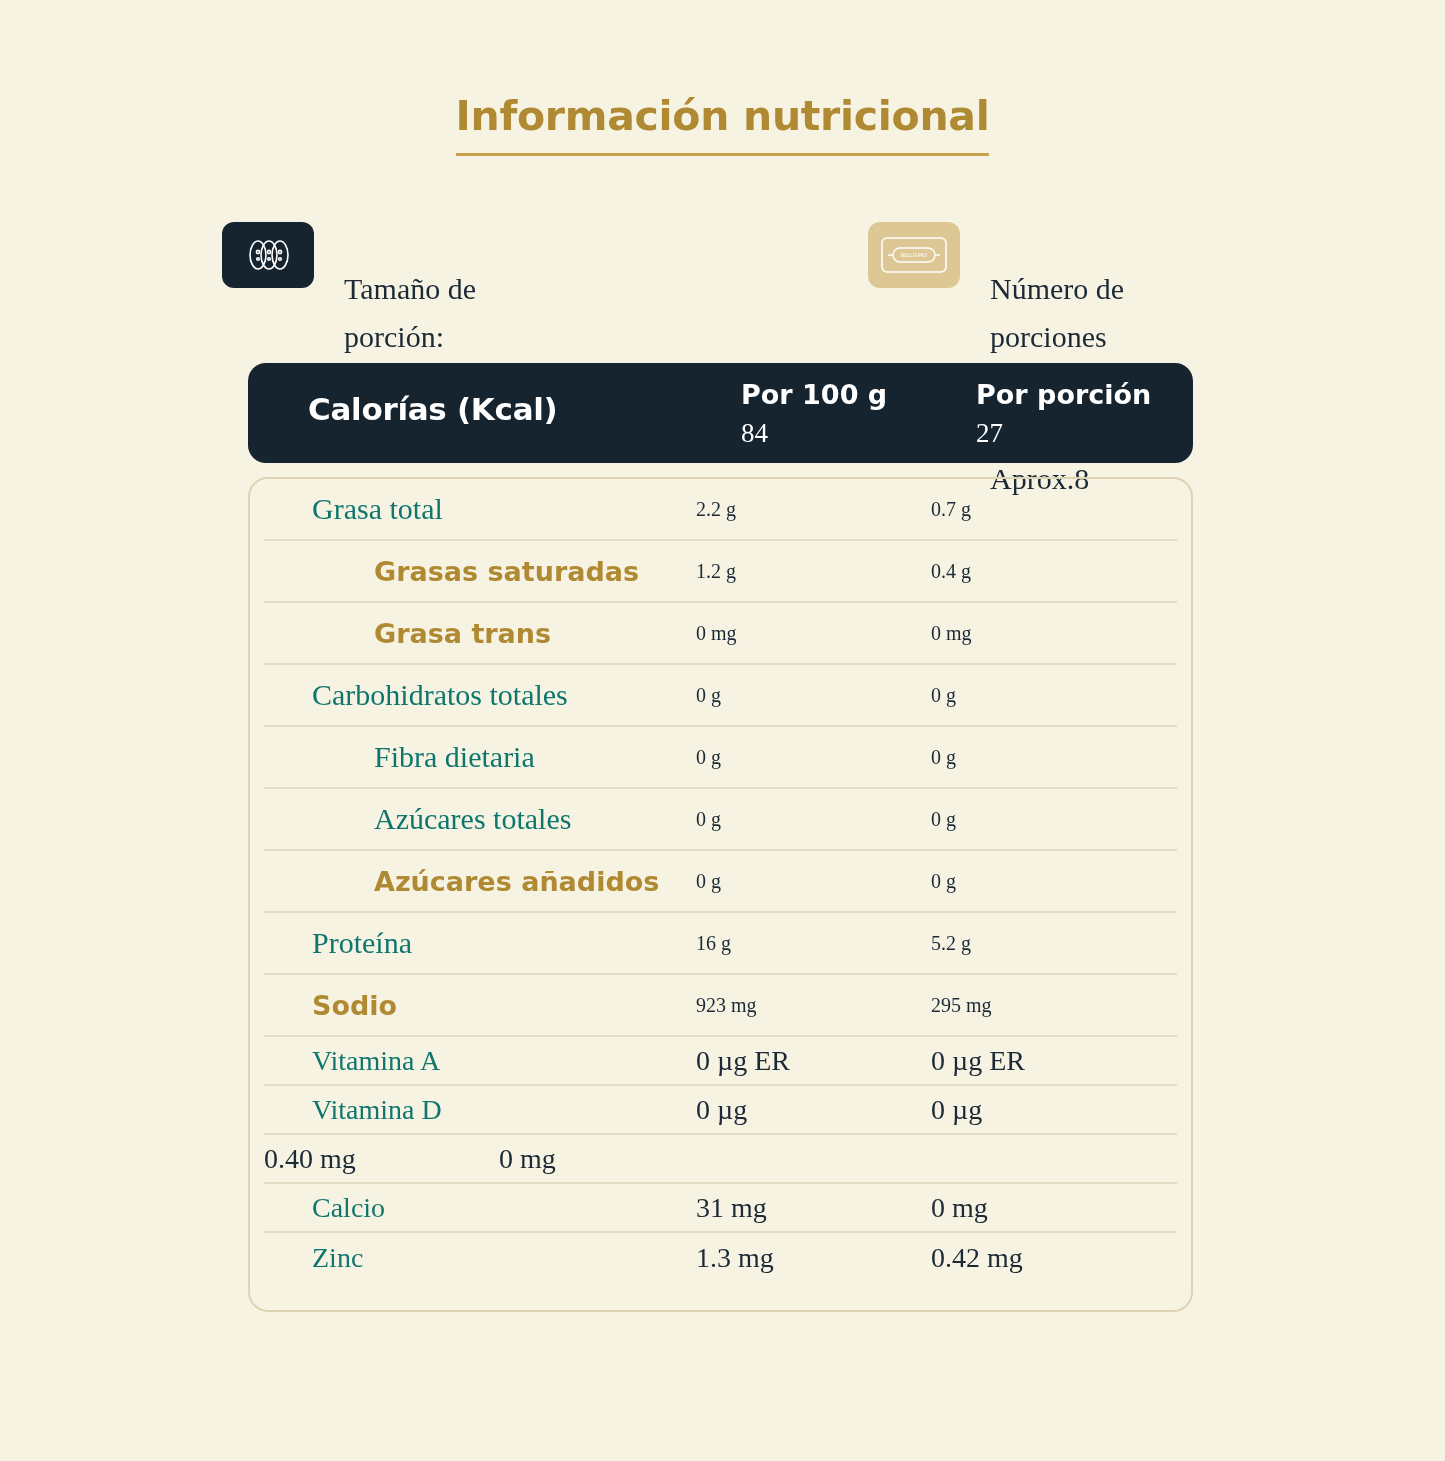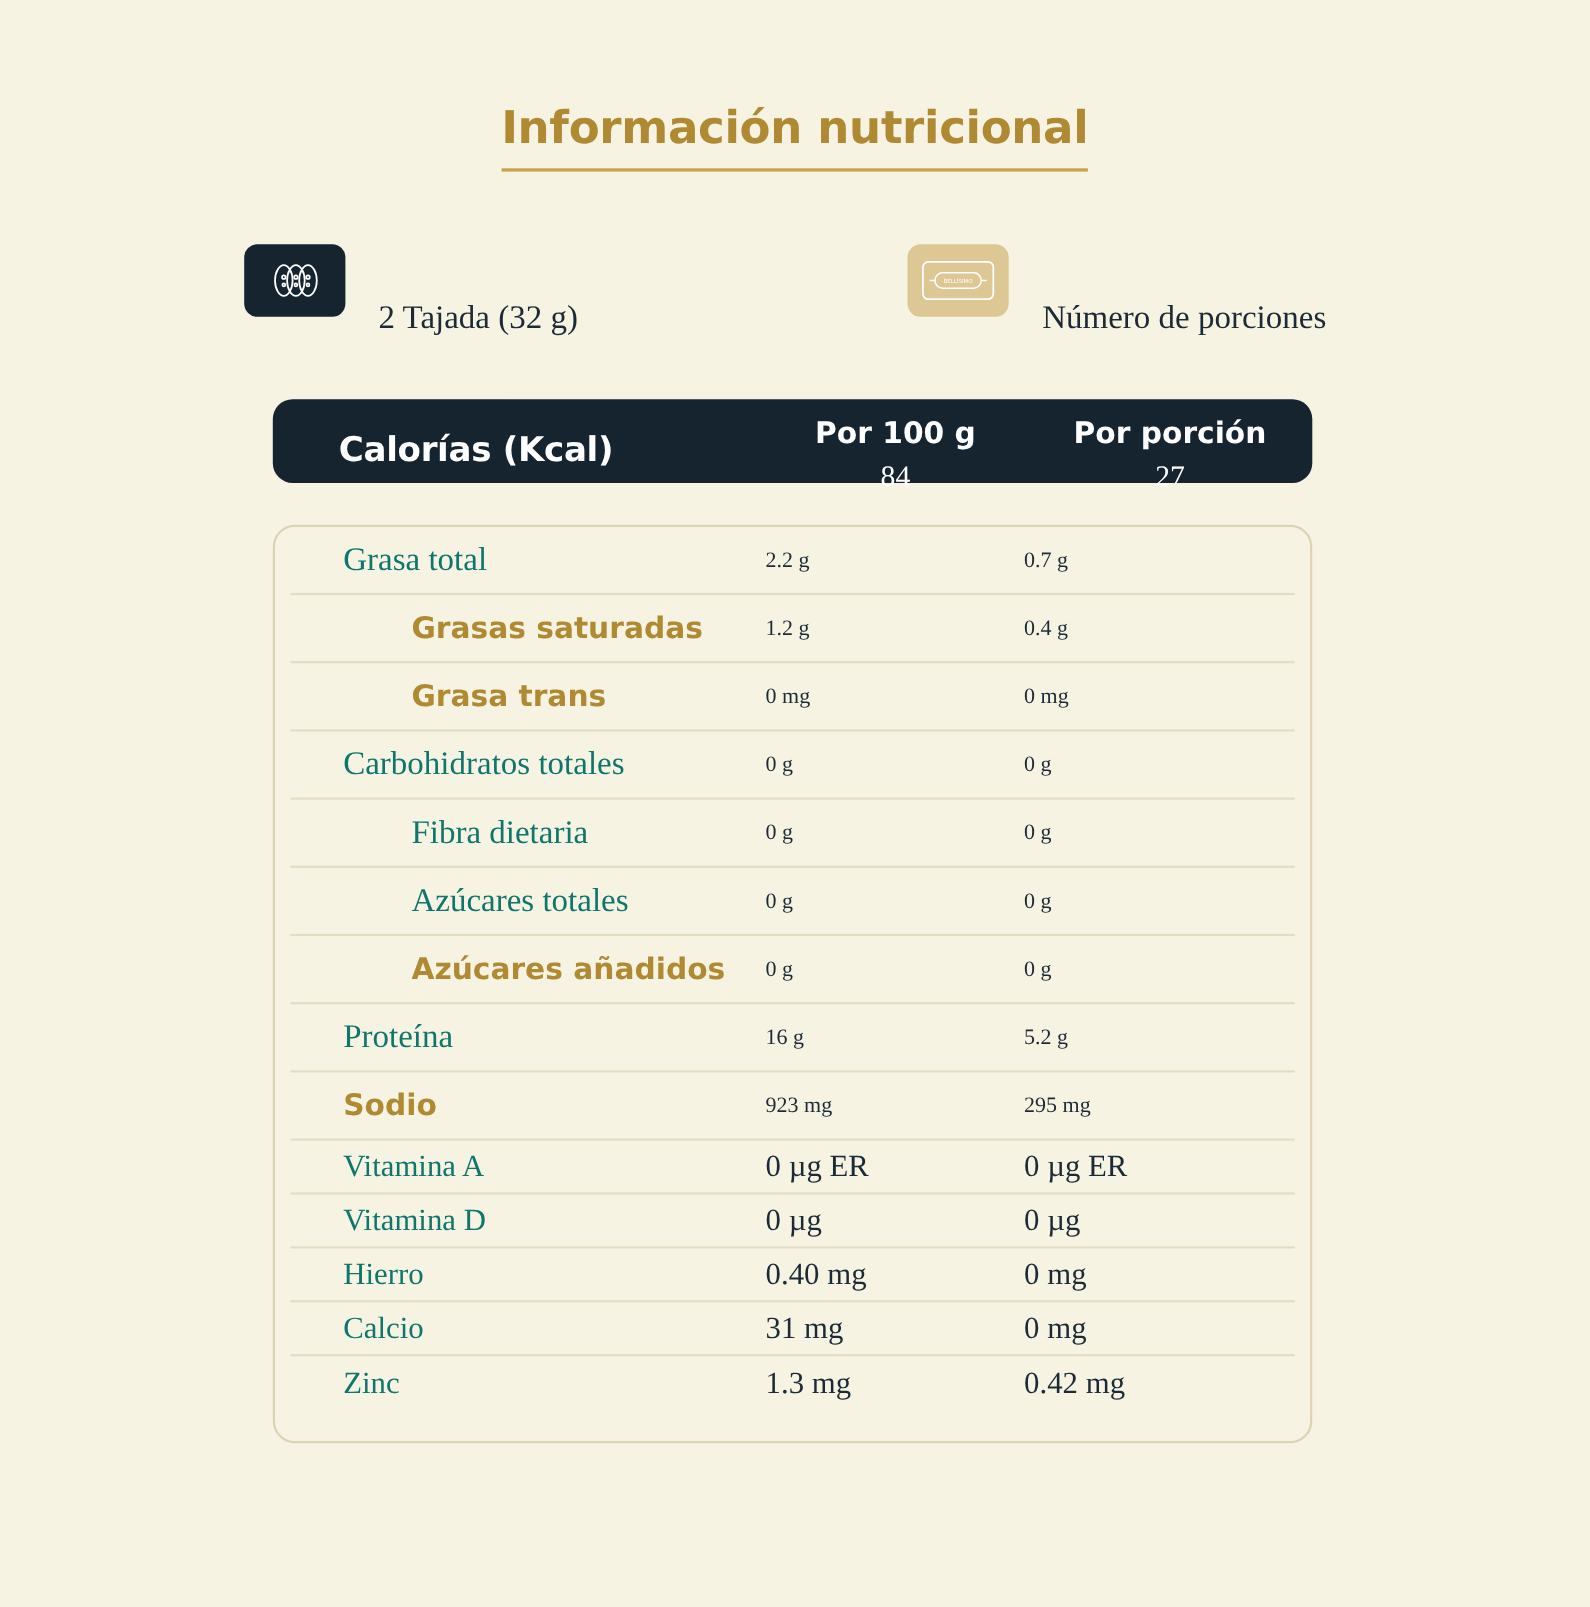--- a/index.html
+++ b/index.html
@@ -78,26 +78,25 @@
     white-space: pre-line;
   }
   .serving-text .line { display: block; }
 
   
   .table-head {
     position: absolute;
     top: 363px;
     left: 248px;
     width: 945px;
-    height: 76px;
+    height: 100px;
     background: #16242f;
     border-radius: 18px;
     color: #ffffff;
     box-sizing: border-box;
-    text-align: center;
   }
   .head-cal {
     position: absolute;
     left: 60px;
     top: 28px;
     font-family: "DejaVu Sans", sans-serif;
     font-weight: bold;
     font-size: 31px;
     letter-spacing: -0.3px;
   }
@@ -187,20 +186,21 @@
             <circle cx="18" cy="17" r="1.6"></circle>
             <circle cx="29" cy="17" r="1.6"></circle>
             <circle cx="40" cy="17" r="1.6"></circle>
             <circle cx="18" cy="24" r="1.3"></circle>
             <circle cx="29" cy="24" r="1.3"></circle>
             <circle cx="40" cy="24" r="1.3"></circle>
           </g>
         </svg>
       </div>
       <div class="serving-text">
+        <span class="line">Tamaño de porción:</span>
         <span class="line">2 Tajada (32 g)</span>
       </div>
     </div>
 
     <div class="serving-block second">
       <div class="icon-box gold">
         <svg width="70" height="44" viewBox="0 0 70 44" fill="none" aria-hidden="true">
           <rect x="3" y="5" width="64" height="34" rx="5" stroke="#ffffff" stroke-width="1.6" fill="none"></rect>
           <rect x="14" y="15" width="42" height="14" rx="7" stroke="#ffffff" stroke-width="1.4" fill="none"></rect>
           <path d="M14 22h-5M61 22h-5" stroke="#ffffff" stroke-width="1.4"></path>
@@ -277,21 +277,20 @@
         <div class="label">Vitamina A</div>
         <div class="v1">0 µg ER</div>
         <div class="v2">0 µg ER</div>
       </div>
       <div class="row small">
         <div class="label">Vitamina D</div>
         <div class="v1">0 µg</div>
         <div class="v2">0 µg</div>
       </div>
       <div class="row small">
-        <div class="label">Hierro</div>
         <div class="v1">0.40 mg</div>
         <div class="v2">0 mg</div>
       </div>
       <div class="row small">
         <div class="label">Calcio</div>
         <div class="v1">31 mg</div>
         <div class="v2">0 mg</div>
       </div>
       <div class="row small">
         <div class="label">Zinc</div>

